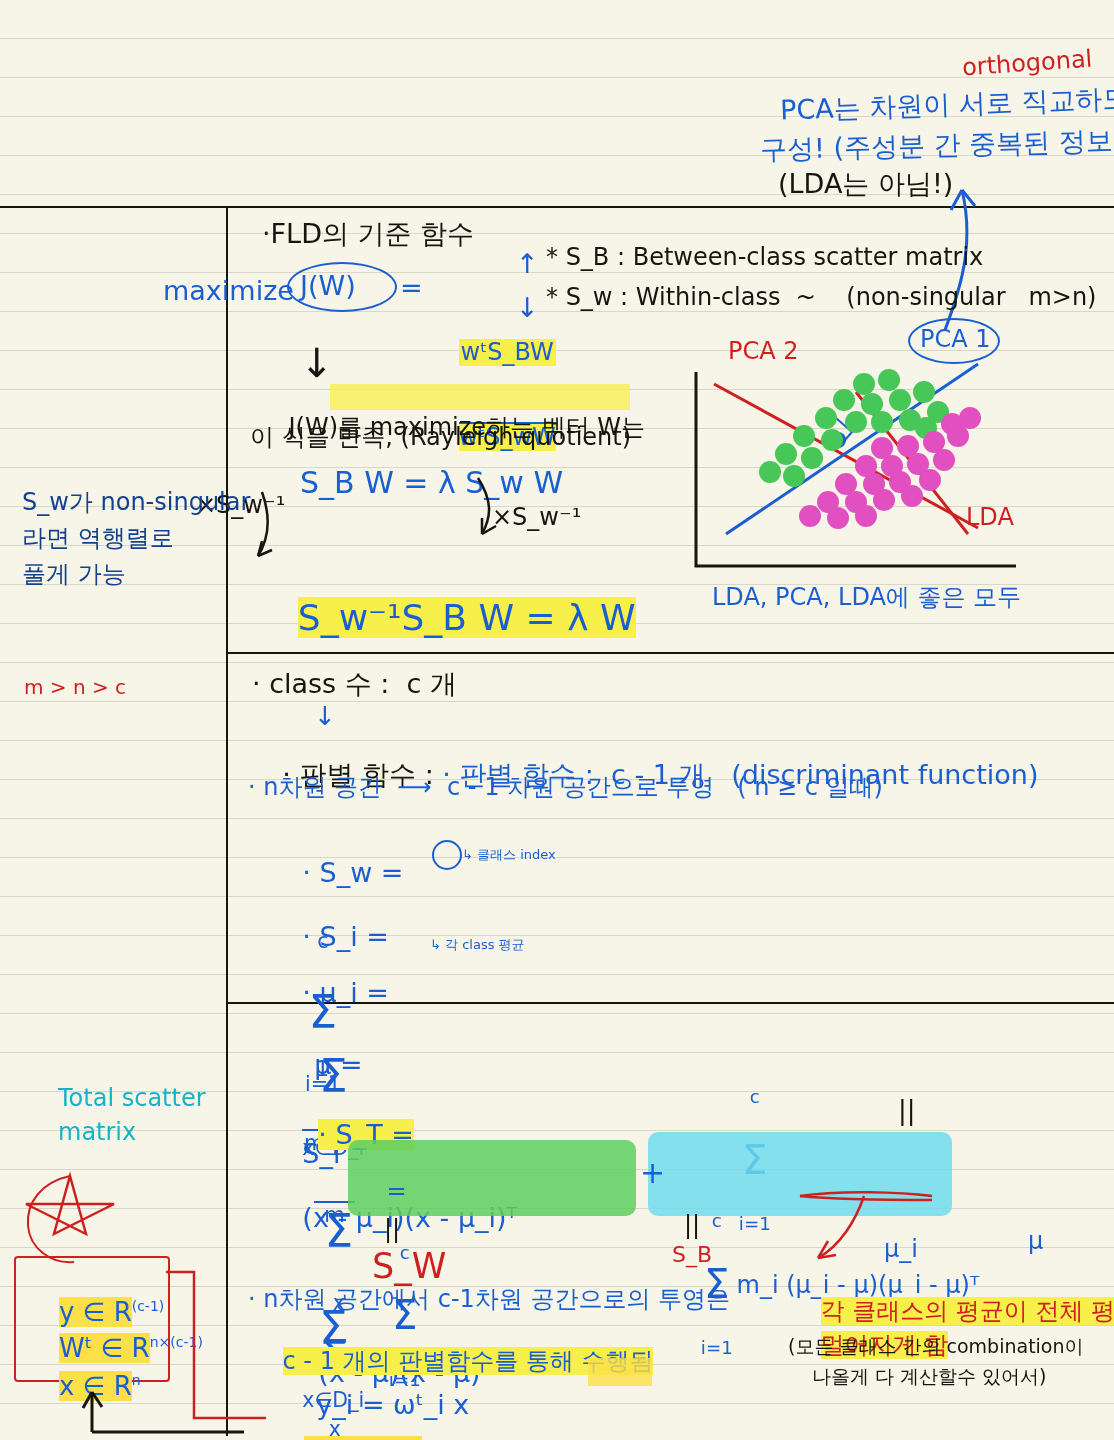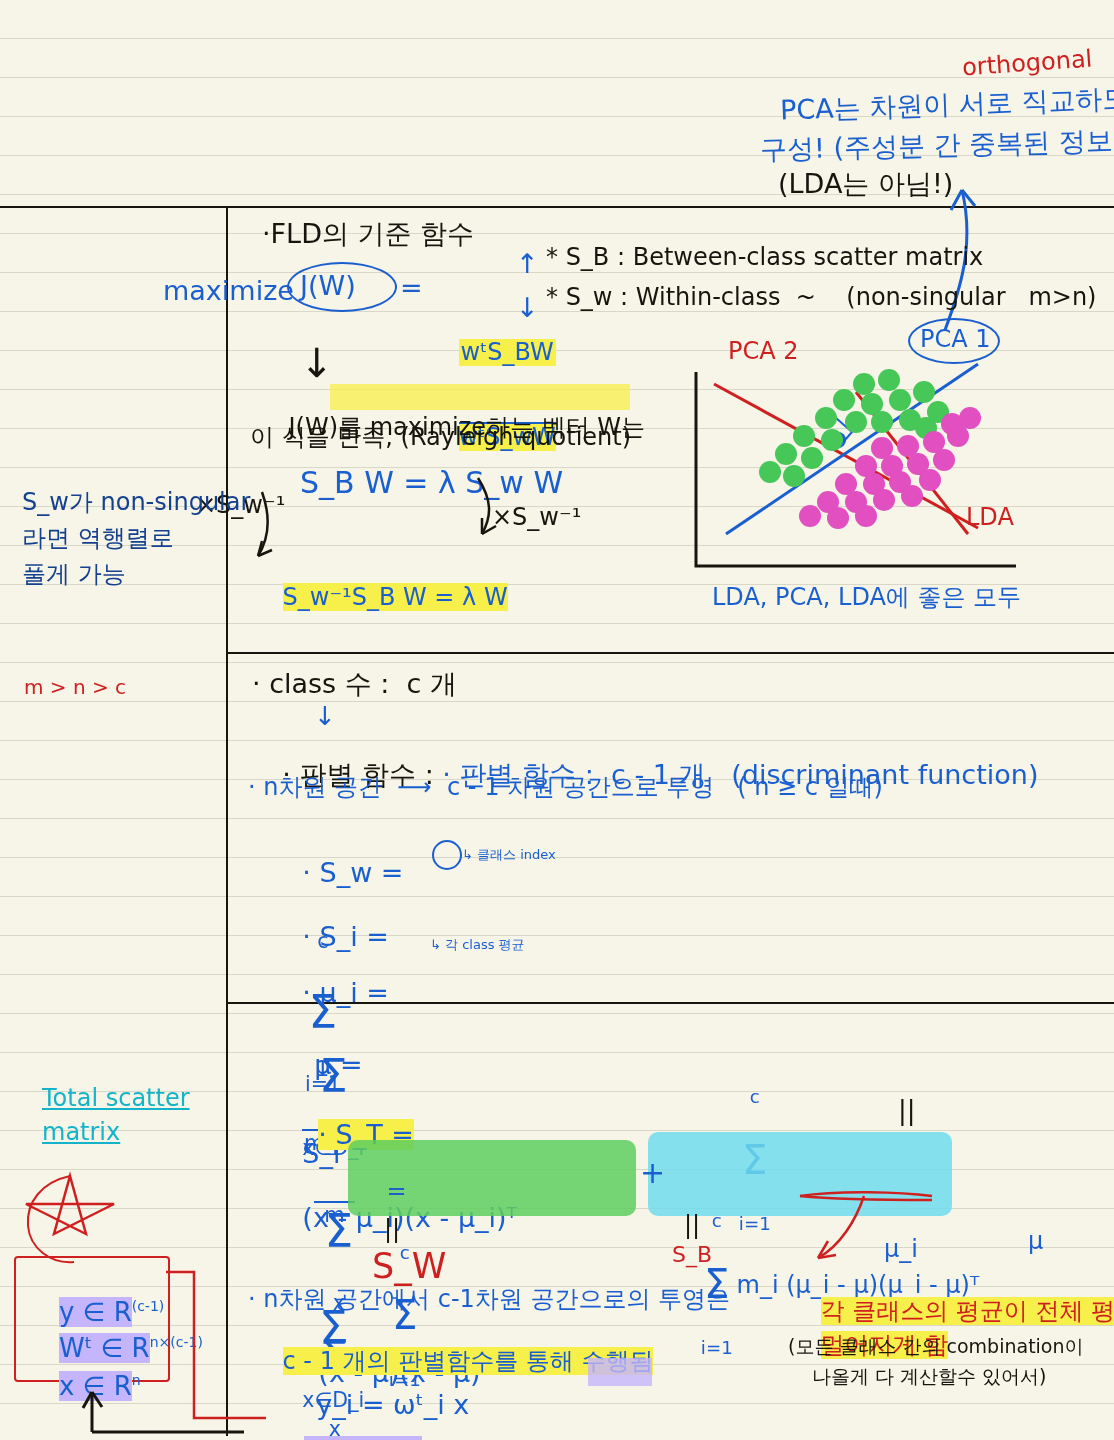--- a/index.html
+++ b/index.html
@@ -16,21 +16,21 @@
   .page{position:absolute;inset:0;}
 
   .hw{position:absolute;white-space:pre;line-height:1.15;}
   .blue{color:#1a5fd0;}
   .dblue{color:#14418f;}
   .black{color:#16160f;}
   .red{color:#cf2020;}
   .cyan{color:#13b4c9;}
 
   .hl-y{background:#f7ef4a;}
-  .hl-c{background:#c4b5fd;}
+  .hl-c{background:#fde047;}
 
   .sep{position:absolute;height:2px;background:#16160f;}
   .vline{position:absolute;width:2px;background:#16160f;}
 
   svg{position:absolute;overflow:visible;}
   .s2{font-size:24px;}
   .s3{font-size:27px;}
   .s4{font-size:19px;}
   .s5{font-size:13px;}
   .frac{display:inline-block;text-align:center;vertical-align:middle;}
@@ -137,21 +137,21 @@
 
   <svg style="left:0;top:0;width:1114px;height:1440px;">
     <path d="M262,492 C272,520 268,540 258,556" stroke="#16160f" stroke-width="2.5" fill="none"></path>
     <path d="M258,556 l14,-6 M258,556 l4,-15" stroke="#16160f" stroke-width="2.5" fill="none"></path>
     <path d="M478,478 C492,500 492,516 482,534" stroke="#16160f" stroke-width="2.5" fill="none"></path>
     <path d="M482,534 l14,-8 M482,534 l0,-16" stroke="#16160f" stroke-width="2.5" fill="none"></path>
   </svg>
 
   <div class="hw dblue s2" style="left:22px;top:484px;line-height:1.5;">S_w가 non-singular<br>라면 역행렬로<br>풀게 가능</div>
 
-  <div class="hw blue" style="left:252px;top:556px;font-size:24px;">
+  <div class="hw blue" style="left:252px;top:556px;font-size:36px;">
     <span class="hl-y">S_w⁻¹S_B W = λ W</span>
   </div>
 
   <svg style="left:686px;top:356px;width:400px;height:230px;">
 
     <path d="M10,16 L10,210 L330,210" stroke="#16160f" stroke-width="3" fill="none"></path>
 
     <line x1="28" y1="28" x2="292" y2="172" stroke="#cf2020" stroke-width="3"></line>
 
     <line x1="276" y1="16" x2="300" y2="160" stroke="#cf2020" stroke-width="0"></line>
@@ -281,21 +281,21 @@
 
   <div class="hw blue s2" style="left:706px;top:1022px;">
     <span class="sum">
       <span class="top">c</span>
       <span class="big">Σ</span>
       <span class="bot">i=1</span>
     </span>
     <span>m_i (μ_i - μ)(μ_i - μ)ᵀ</span>
   </div>
 
-  <div class="hw cyan s2" style="left:42px;top:1082px;line-height:1.4;white-space:pre-line;text-decoration:underline;">Total scatter
+  <div class="hw cyan s2" style="left:58px;top:1082px;line-height:1.4;white-space:pre-line;">Total scatter
 matrix</div>
 
   <div class="hw blue s3" style="left:284px;top:1088px;">
     <span class="hl-y">· S_T =</span>
     <span class="sum">
       <span class="top">&nbsp;</span><span class="big">Σ</span>
       <span class="bot">x</span>
     </span>
     <span>(x - μ)(x - μ)ᵀ</span>
   </div>

